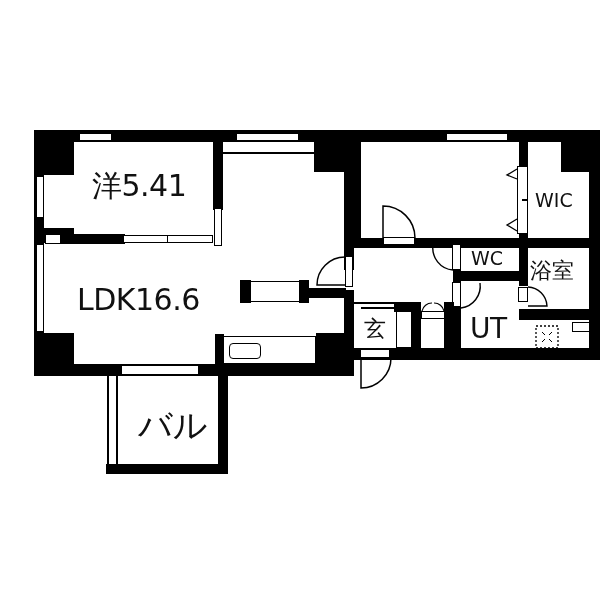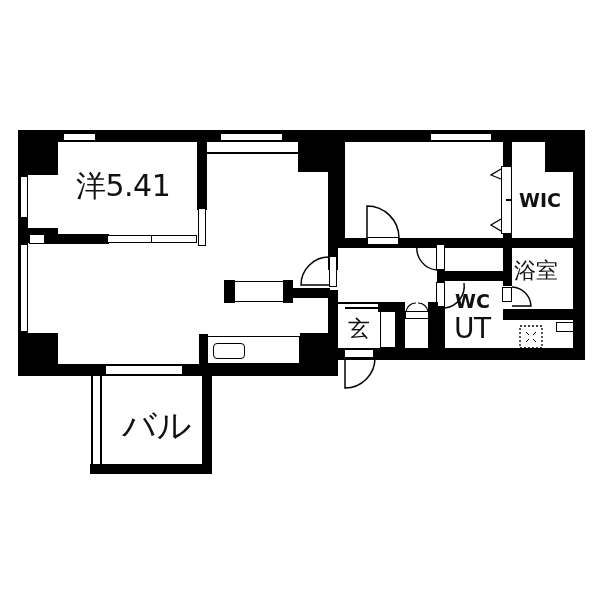--- a/index.html
+++ b/index.html
@@ -1,24 +1,24 @@
 <!DOCTYPE html>
 <html><head>
 <meta charset="utf-8">
 <style>
   html, body { margin:0; padding:0; background:#ffffff; }
   body { width:600px; height:600px; position:relative; overflow:hidden; font-family:"DejaVu Sans", sans-serif; }
-  .plan { position:absolute; left:0; top:0; width:524px; height:600px; }
+  .plan { position:absolute; left:16px; top:0; width:524px; height:600px; }
   .w { position:absolute; background:#000; }
   .win { position:absolute; background:#fff; border:1.5px solid #000; box-sizing:border-box; }
   .ln { position:absolute; background:#000; }
   .lbl { position:absolute; color:#111; white-space:nowrap; line-height:1; }
   .big { font-size:30px; letter-spacing:-0.5px; }
   .mid { font-size:22px; }
-  .sm  { font-size:19px;font-weight:bold; }
+  .sm  { font-size:19px; }
   svg { position:absolute; overflow:visible; }
 </style>
 </head>
 <body>
 
 <div class="plan">
 
   <div class="w" style="left:18px;top:130px;width:310px;height:12px;"></div>
   <div class="w" style="left:335px;top:130px;width:248px;height:12px;"></div>
   <div class="w" style="left:18px;top:130px;width:10px;height:245px;"></div>
@@ -119,19 +119,20 @@
     <path d="M1 1 L1 31 A30 30 0 0 0 31 1" fill="none" stroke="#000" stroke-width="1.5"></path>
   </svg>
 
   <div class="w" style="left:428px;top:302px;width:10px;height:48px;"></div>
   <div class="win" style="left:405px;top:311px;width:24px;height:8px;"></div>
   <svg style="left:405px;top:302px;" width="24" height="10">
     <path d="M1 9 A10 10 0 0 1 11 1 M23 9 A10 10 0 0 0 13 1" fill="none" stroke="#000" stroke-width="1.2"></path>
   </svg>
 
   <span class="lbl big" style="left:76px;top:171px;">洋5.41</span>
+  <span class="lbl big" style="left:61px;top:285px;">LDK16.6</span>
   <span class="lbl sm" style="left:519px;top:191px;">WIC</span>
-  <span class="lbl sm" style="left:455px;top:249px;margin-top:43px;">WC</span>
+  <span class="lbl sm" style="left:455px;top:249px;">WC</span>
   <span class="lbl mid" style="left:514px;top:260px;">浴室</span>
   <span class="lbl mid" style="left:348px;top:318px;">玄</span>
   <span class="lbl big" style="left:454px;top:315px;font-size:28px;">UT</span>
   <span class="lbl mid" style="left:122px;top:408px;font-size:34px;">バル</span>
 </div>
 
 </body></html>

